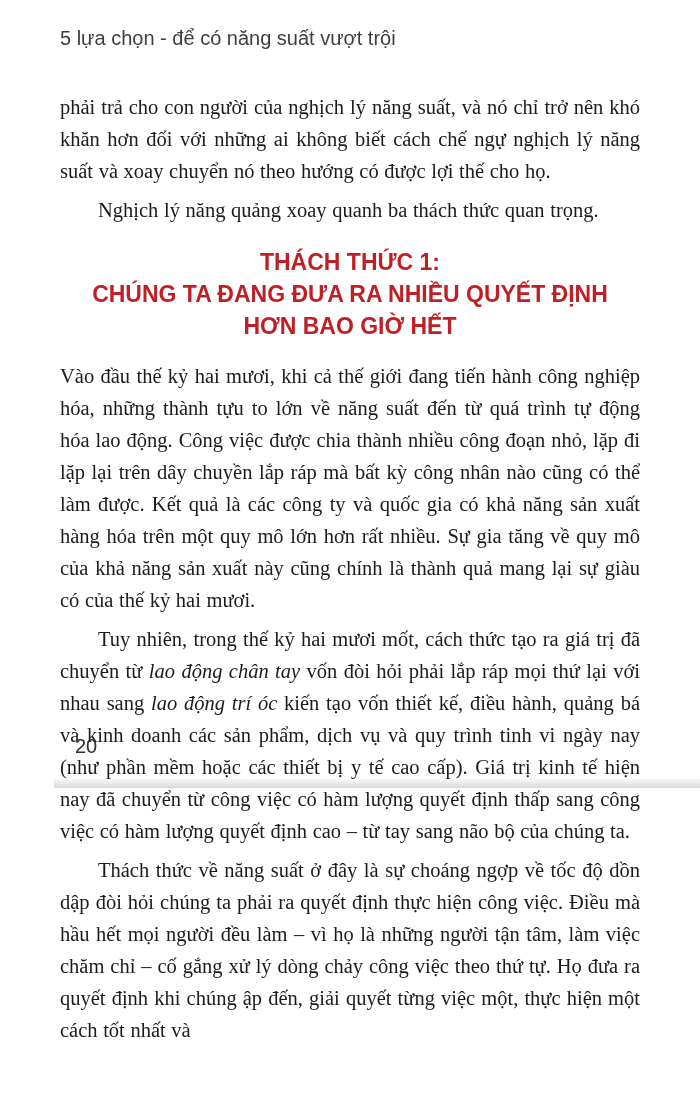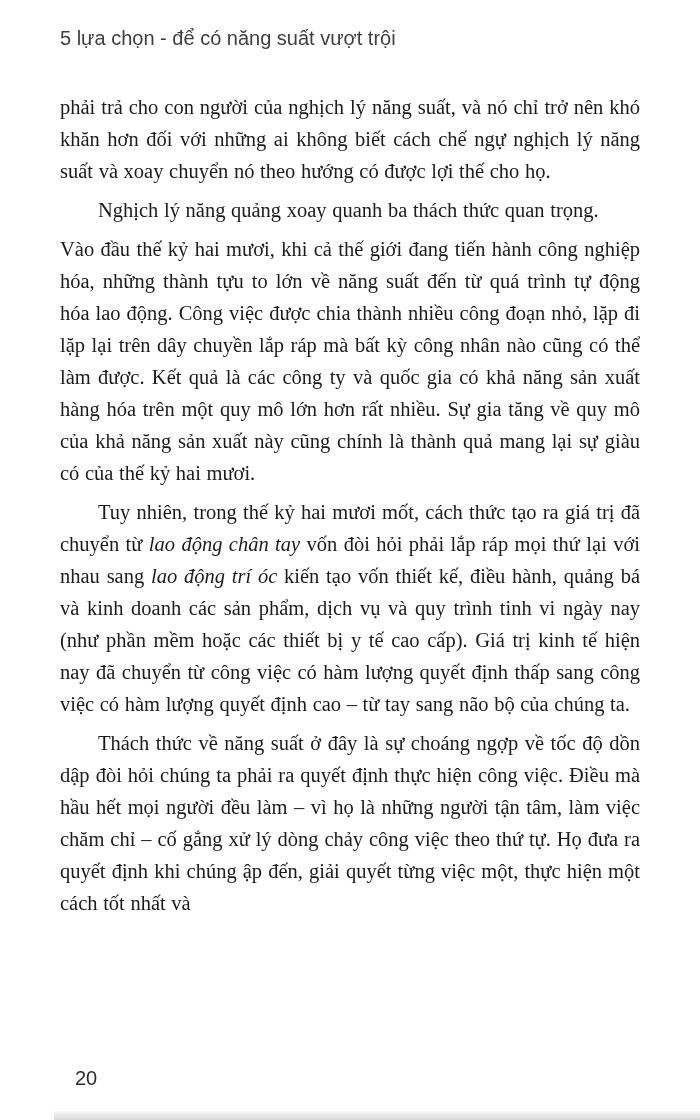--- a/index.html
+++ b/index.html
@@ -12,21 +12,21 @@
   * { margin: 0; padding: 0; box-sizing: border-box; }
   html, body { width: 700px; height: 1120px; }
   body {
     background: var(--page-bg);
     overflow: hidden;
     font-family: "Liberation Serif", "DejaVu Serif", serif;
   }
   .page {
     position: relative;
     width: 700px;
-    height: 1120px;
+    height: 788px;
     padding: 26px 60px 0 60px;
     background: var(--page-bg);
   }
   .running-header {
     font-family: "Liberation Sans", "DejaVu Sans", sans-serif;
     font-size: 20px;
     line-height: 24px;
     color: var(--header-color);
   }
   .body-text { margin-top: 41px; }
@@ -73,20 +73,25 @@
 <div class="page">
 
   <div class="running-header">5 lựa chọn - để có năng suất vượt trội</div>
 
   <div class="body-text">
 
     <p class="para">phải trả cho con người của nghịch lý năng suất, và nó chỉ trở nên khó khăn hơn đối với những ai không biết cách chế ngự nghịch lý năng suất và xoay chuyển nó theo hướng có được lợi thế cho họ.</p>
 
     <p class="para indent">Nghịch lý năng quảng xoay quanh ba thách thức quan trọng.</p>
 
+    <h2 class="challenge-heading">
+      <span class="hl">THÁCH THỨC 1:</span>
+      <span class="hl">CHÚNG TA ĐANG ĐƯA RA NHIỀU QUYẾT ĐỊNH</span>
+      <span class="hl">HƠN BAO GIỜ HẾT</span>
+    </h2>
 
     <p class="para">Vào đầu thế kỷ hai mươi, khi cả thế giới đang tiến hành công nghiệp hóa, những thành tựu to lớn về năng suất đến từ quá trình tự động hóa lao động. Công việc được chia thành nhiều công đoạn nhỏ, lặp đi lặp lại trên dây chuyền lắp ráp mà bất kỳ công nhân nào cũng có thể làm được. Kết quả là các công ty và quốc gia có khả năng sản xuất hàng hóa trên một quy mô lớn hơn rất nhiều. Sự gia tăng về quy mô của khả năng sản xuất này cũng chính là thành quả mang lại sự giàu có của thế kỷ hai mươi.</p>
 
     <p class="para indent"><span>Tuy nhiên, trong thế kỷ hai mươi mốt, cách thức tạo ra giá trị đã chuyển từ </span><em>lao động chân tay</em><span> vốn đòi hỏi phải lắp ráp mọi thứ lại với nhau sang </span><em>lao động trí óc</em><span> kiến tạo vốn thiết kế, điều hành, quảng bá và kinh doanh các sản phẩm, dịch vụ và quy trình tinh vi ngày nay (như phần mềm hoặc các thiết bị y tế cao cấp). Giá trị kinh tế hiện nay đã chuyển từ công việc có hàm lượng quyết định thấp sang công việc có hàm lượng quyết định cao – từ tay sang não bộ của chúng ta.</span></p>
 
     <p class="para indent">Thách thức về năng suất ở đây là sự choáng ngợp về tốc độ dồn dập đòi hỏi chúng ta phải ra quyết định thực hiện công việc. Điều mà hầu hết mọi người đều làm – vì họ là những người tận tâm, làm việc chăm chỉ – cố gắng xử lý dòng chảy công việc theo thứ tự. Họ đưa ra quyết định khi chúng ập đến, giải quyết từng việc một, thực hiện một cách tốt nhất và</p>
 
   </div>
 
   <div class="page-number">20</div>

